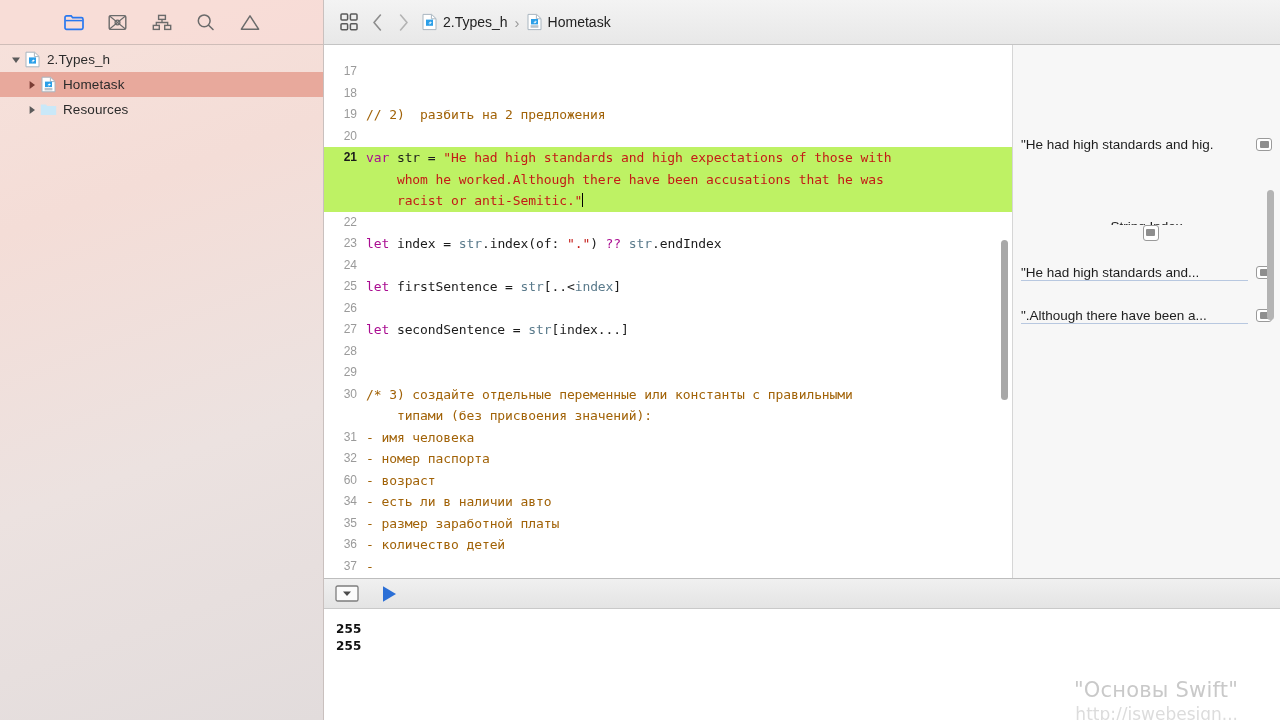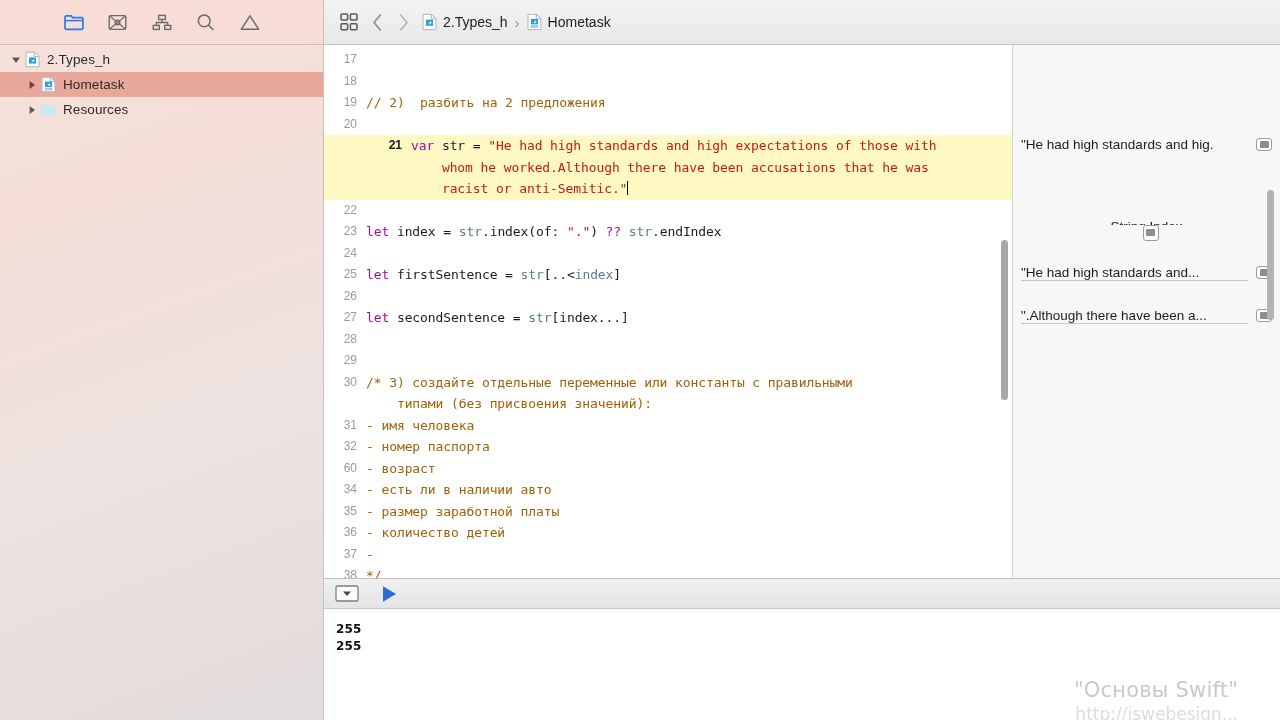--- a/index.html
+++ b/index.html
@@ -62,29 +62,29 @@
   }
   #results-pane {
     position: relative; flex: 1 1 auto; background:#f7f7f7;
     border-left: 1px solid #d6d6d6; overflow:hidden;
   }
 
   .code-line {
     position: relative; height: 21.5px; display:flex; align-items:flex-start;
     font-family: "DejaVu Sans Mono", monospace; font-size: 13px;
   }
-  #code-lines { padding-top: 4px; }
+  #code-lines { padding-top: 4px; margin-top: 12px; }
   .gutter {
     flex: 0 0 42px; text-align: right; padding-right: 9px;
     color: #9a9a9a; font-size: 12px; font-family: "Liberation Sans", sans-serif;
     line-height: 21.5px;
   }
   .gutter.cur { color:#1a1a1a; font-weight: 700; }
   .code-text { flex: 1 1 auto; line-height: 21.5px; white-space: pre; letter-spacing: -0.1px; }
-  .hl-line { background: #fef9c3; padding-left: 45px; }
+  .hl-line { background: #bef264; }
   .wrap-line { height: 21.5px; }
 
   .kw  { color: #aa0d91; }
   .str { color: #c41a16; }
   .cmt { color: #a16207; }
   .idf { color: #1c1c1c; }
   .typ { color: #5b7b8c; }
   .op  { color: #1c1c1c; }
   .caret { display:inline-block; width:1px; height:14px; background:#000;
            vertical-align:-2px; }

